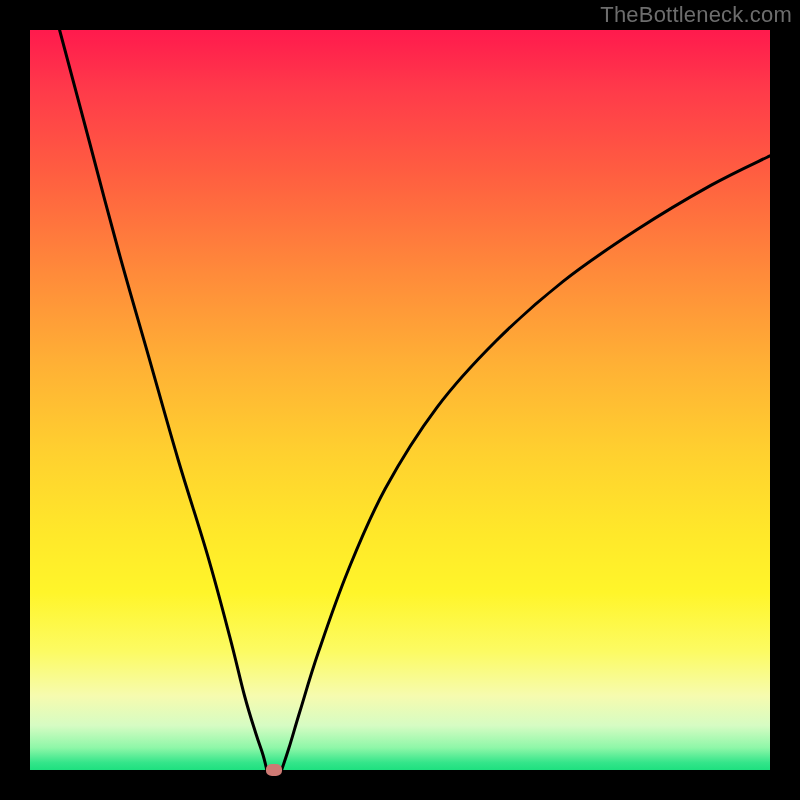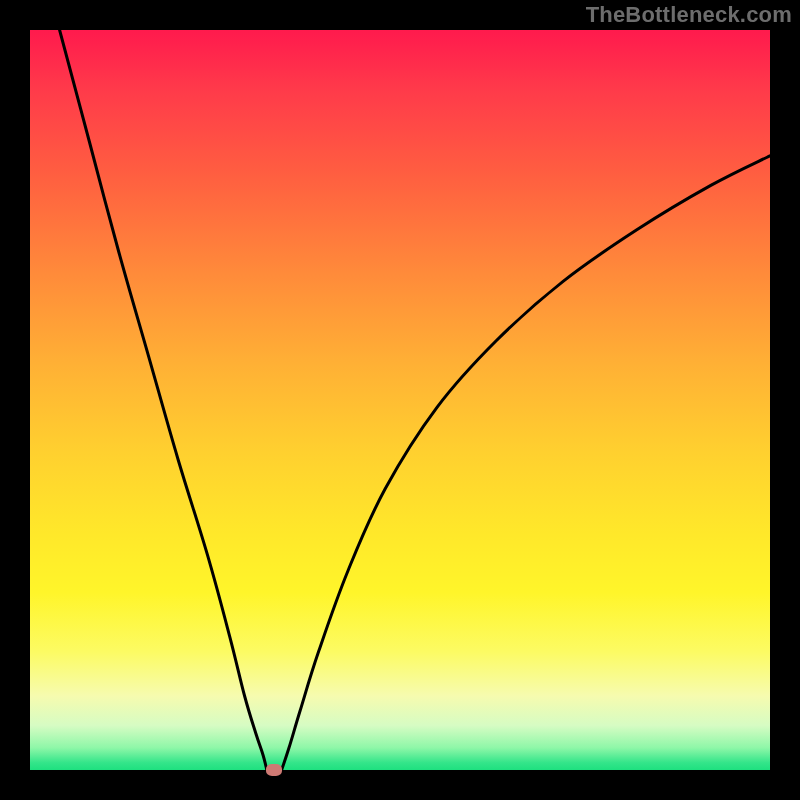--- a/index.html
+++ b/index.html
@@ -42,21 +42,21 @@
       #34e58a 99%,
       #1ee07f 100%
     );
   }
   .watermark {
     position: absolute;
     top: 2px;
     right: 8px;
     color: #6d6d6d;
     font-size: 22px;
-    font-weight: 700;
+    font-weight: 400;
     letter-spacing: 0.2px;
     user-select: none;
   }
   svg.curve {
     position: absolute;
     left: 0;
     top: 0;
     width: 740px;
     height: 740px;
   }

